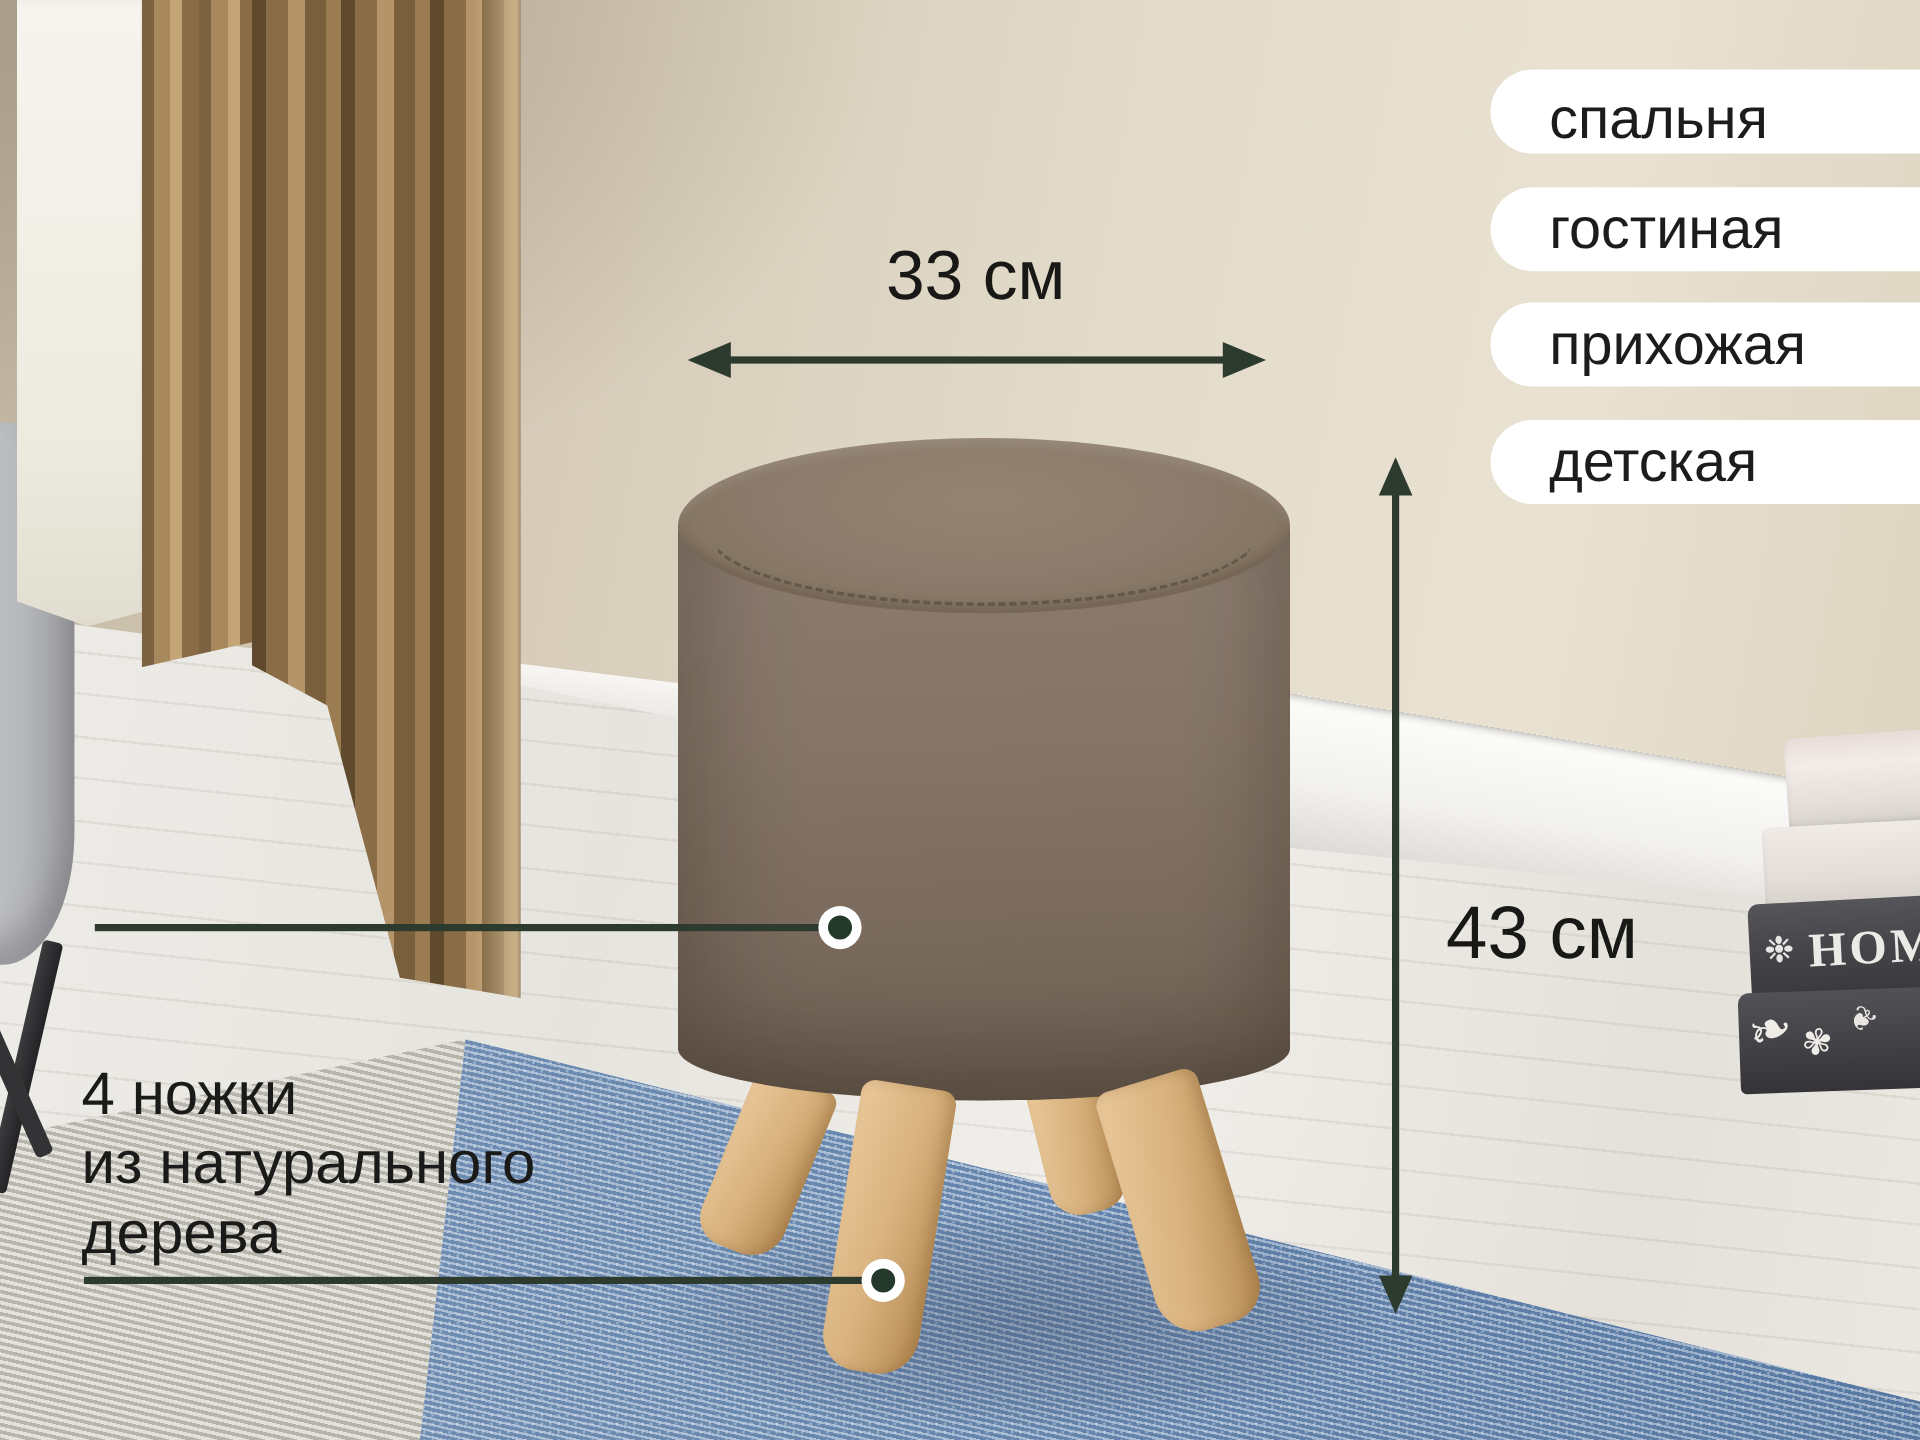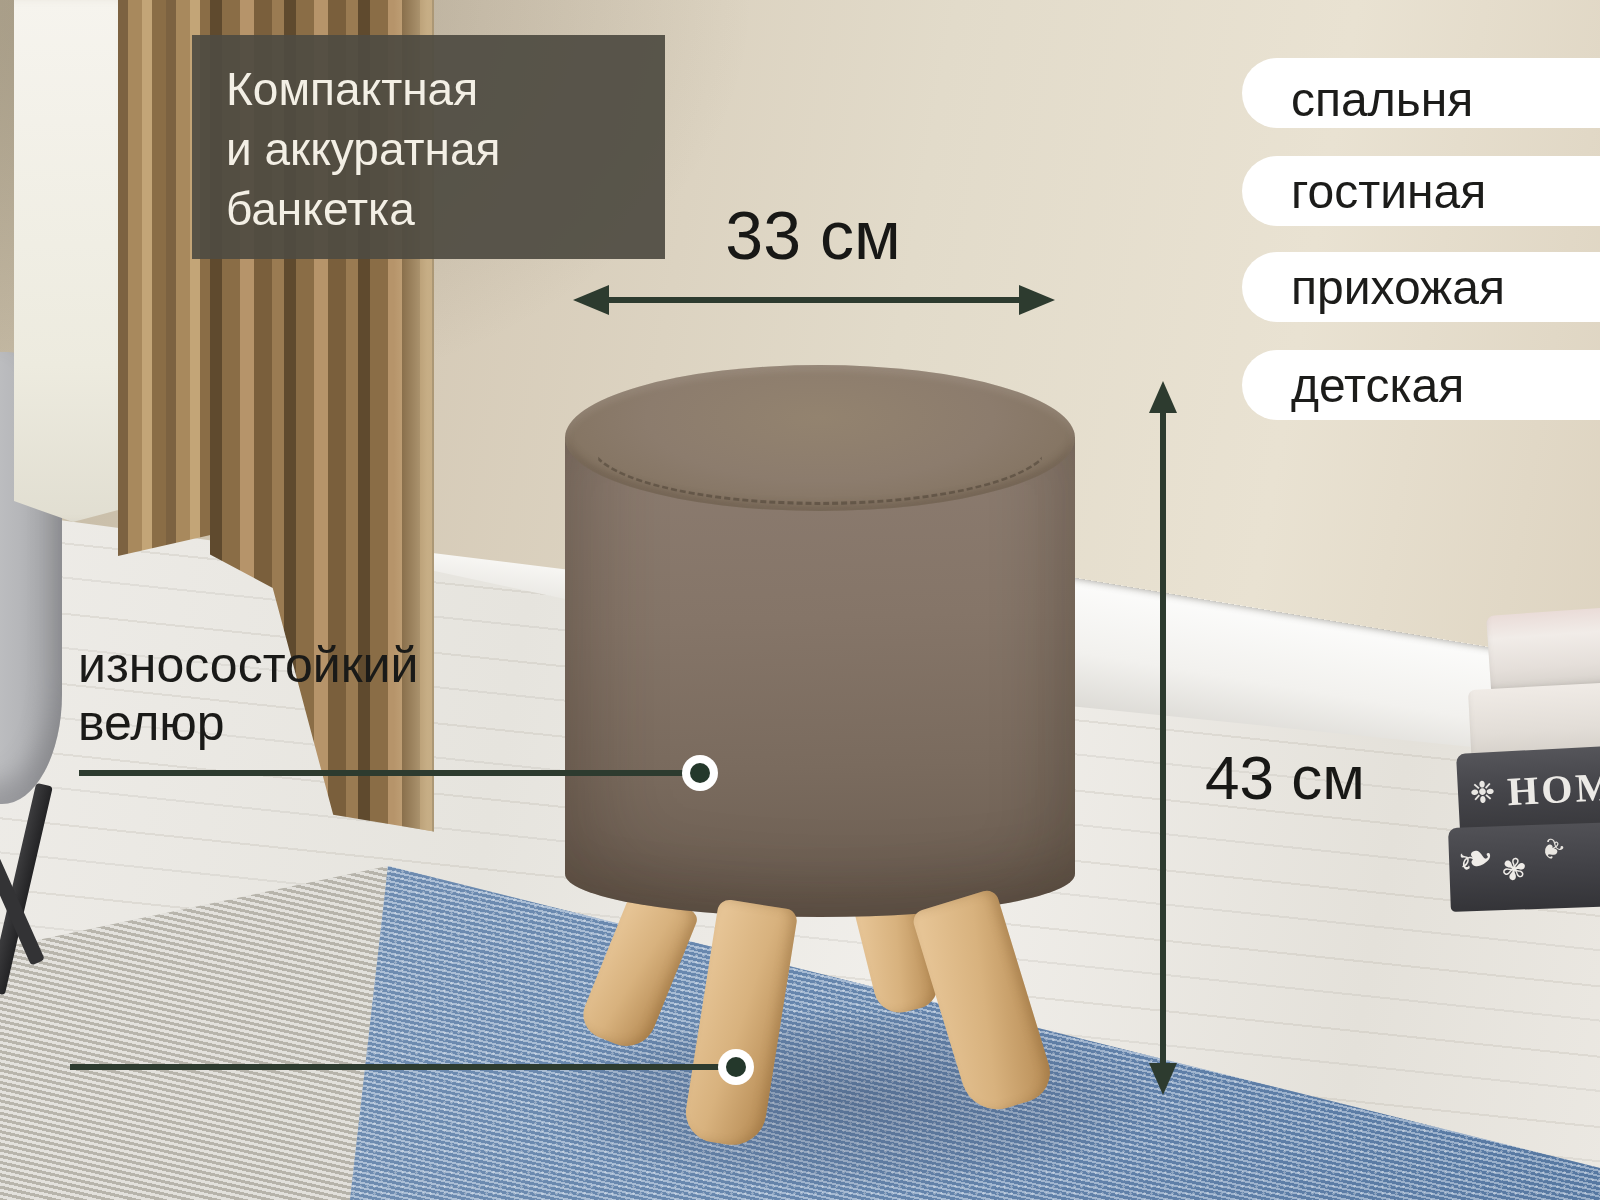--- a/index.html
+++ b/index.html
@@ -118,21 +118,21 @@
   .headline{left:192px;top:35px;width:473px;height:224px;
     background:rgba(79,75,66,0.93);
     color:#f3efe5;font-size:46px;line-height:60px;
     padding:24px 10px 0 34px;white-space:pre-line;}
 
   .green{background:#2d3b2f;}
   .h-shaft{left:600px;top:297px;width:428px;height:6px;}
   .head{width:0;height:0;background:none;}
   .h-head-l{left:573px;top:285px;border-top:15px solid transparent;border-bottom:15px solid transparent;border-right:36px solid #2d3b2f;}
   .h-head-r{left:1019px;top:285px;border-top:15px solid transparent;border-bottom:15px solid transparent;border-left:36px solid #2d3b2f;}
-  .dim-w{left:573px;top:196px;width:480px;text-align:center;font-size:68px;color:#181816;}
+  .dim-w{left:573px;top:196px;width:480px;text-align:center;font-size:58px;color:#181816;}
   .v-shaft{left:1160px;top:407px;width:6px;height:664px;}
   .v-head-t{left:1149px;top:381px;border-left:14px solid transparent;border-right:14px solid transparent;border-bottom:32px solid #2d3b2f;}
   .v-head-b{left:1149px;top:1063px;border-left:14px solid transparent;border-right:14px solid transparent;border-top:32px solid #2d3b2f;}
   .dim-h{left:1205px;top:742px;font-size:62px;color:#181816;}
 
   .callout-text{color:#1a1a18;font-size:50px;line-height:58px;white-space:pre-line;}
   .co-velour{left:78px;top:636px;}
   .co-legs{left:68px;top:882px;}
   .co-line-velour{left:79px;top:770px;width:608px;height:6px;}
   .co-line-legs{left:70px;top:1064px;width:652px;height:6px;}
@@ -181,41 +181,39 @@
 
   <div class="ottoman-shadow"></div>
   <div class="leg leg-bl"></div>
   <div class="leg leg-br"></div>
   <div class="ottoman-body"></div>
   <div class="ottoman-top"></div>
   <div class="ottoman-seam"></div>
   <div class="leg leg-fl"></div>
   <div class="leg leg-fr"></div>
 
-  <div class="headline">Компактная
-и аккуратная
-банкетка</div>
 
   <div class="dim-w">33 см</div>
   <div class="h-shaft green"></div>
   <div class="head h-head-l"></div>
   <div class="head h-head-r"></div>
 
   <div class="dim-h">43 см</div>
   <div class="v-shaft green"></div>
   <div class="head v-head-t"></div>
   <div class="head v-head-b"></div>
 
-  <div class="callout-text co-velour">износостойкий
-велюр</div>
   <div class="co-line-velour green"></div>
   <div class="dot-ring dot-velour">
       <span></span>
     </div>
 
+  <div class="callout-text co-legs">4 ножки
+из натурального
+дерева</div>
   <div class="co-line-legs green"></div>
   <div class="dot-ring dot-legs">
       <span></span>
     </div>
 
   <div class="pill pill-1">
     <span style="position:static;margin-top:12px;">спальня</span>
   </div>
   <div class="pill pill-2">
     <span style="position:static;">гостиная</span>

